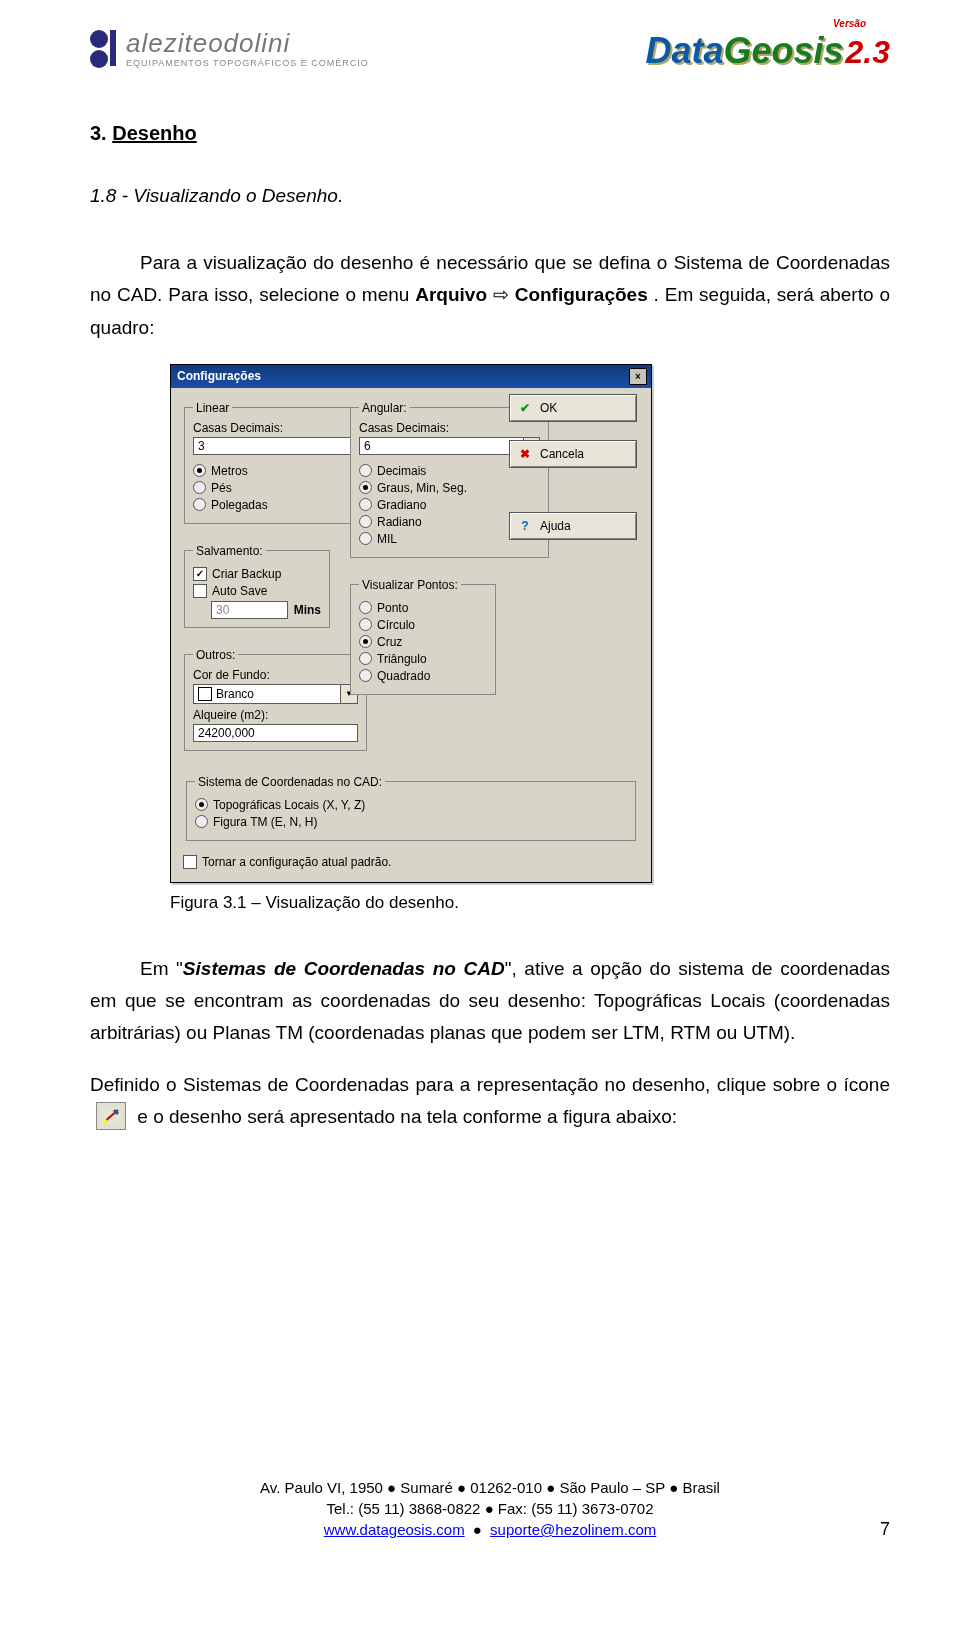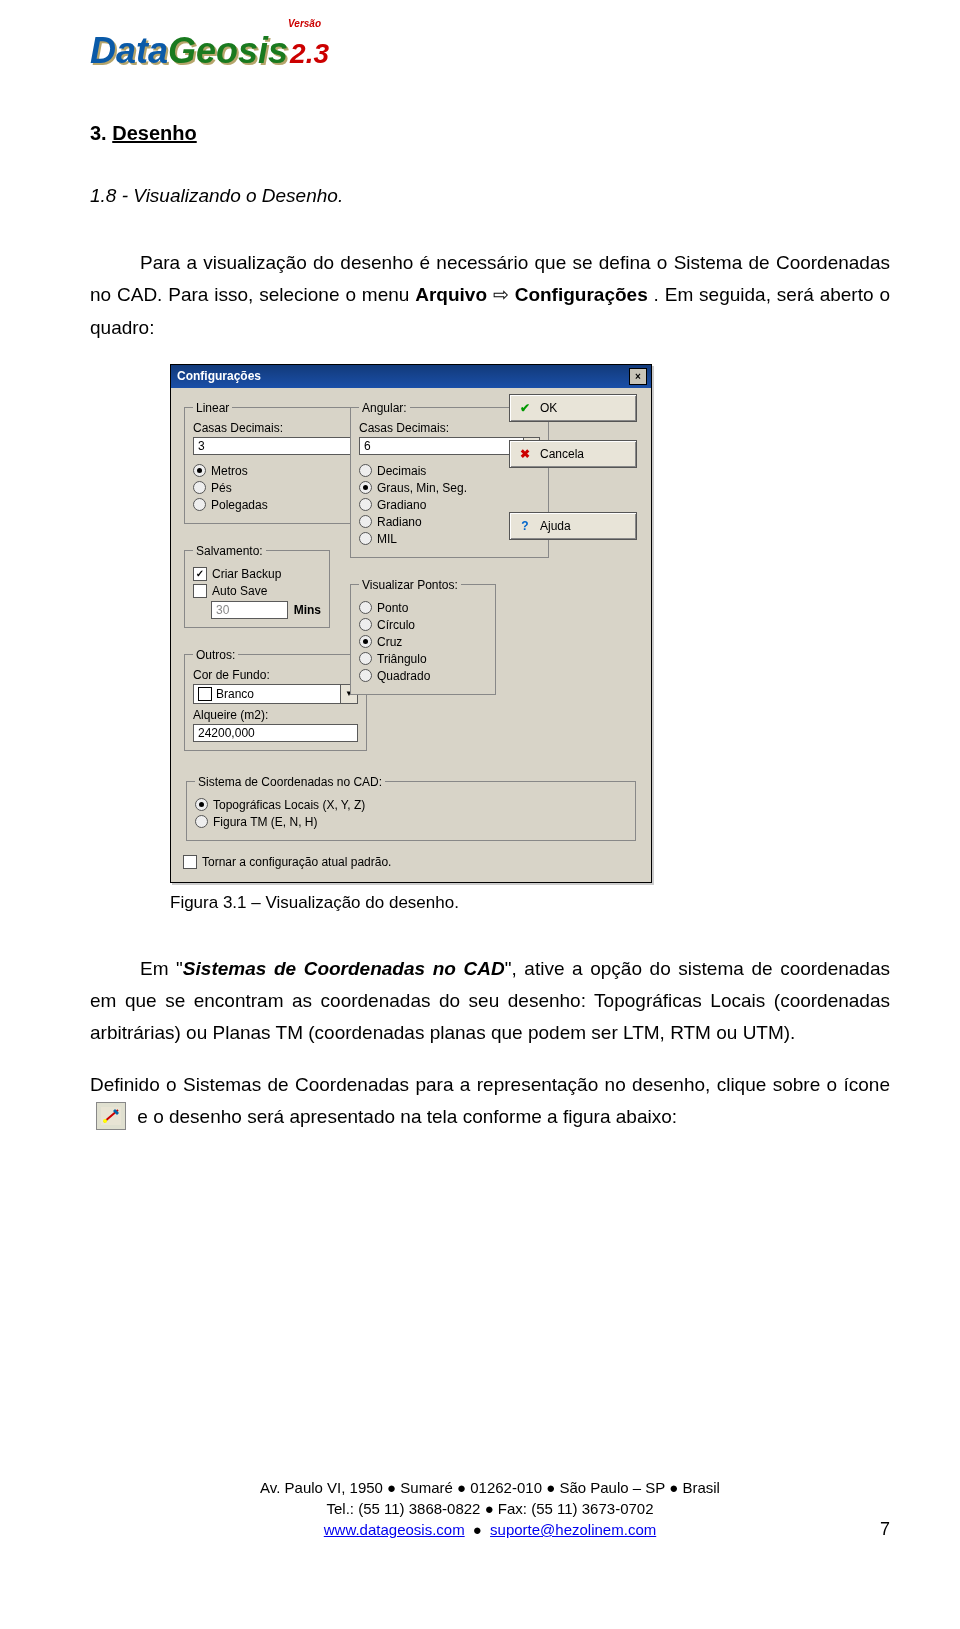--- a/index.html
+++ b/index.html
@@ -42,23 +42,23 @@
   }
   .cname .t1 { font-size: 26px; color: #777; font-weight: 500; letter-spacing: 1px; font-style: italic;}
   .cname .t2 { font-size: 9px; color: #888; letter-spacing: 1px; margin-top: 3px;}
   .logo-right {
     font-size: 36px; font-weight: 900; font-style: italic;
     display: flex; align-items: baseline;
     position: relative;
   }
   .logo-right .d { color: #0a5aa8; text-shadow: 2px 2px 0 #b6a56b; }
   .logo-right .g { color: #197a1f; text-shadow: 2px 2px 0 #b6a56b; }
-  .logo-right .v { color: #c00; font-size: 28px; margin-left: 2px;}
+  .logo-right .v { color: #c00; font-size: 32px; margin-left: 2px;}
   .ver {
-    position: absolute; top: -12px; right: 8px; font-size: 10px; color:#c00; font-style: italic; font-weight: bold;
+    position: absolute; top: -12px; right: 24px; font-size: 10px; color:#c00; font-style: italic; font-weight: bold;
   }
   .strong { font-weight: bold; text-align: center; }
   .h1 { font-size: 20px; margin: 20px 0 40px 0; }
   .h1 .num { font-weight: bold; }
   .h1 .txt { font-weight: bold; text-decoration: underline; }
   .h2 { font-size: 19px; font-style: italic; margin: 30px 0 40px 0; }
   .body-text { font-size: 19px; line-height: 1.7; text-align: justify; }
   .body-text .first-para { text-indent: 50px; }
   .arrow { font-family: 'Segoe UI Symbol', Arial; }
   .figure-wrap { margin: 20px 0 10px 0; }
@@ -150,20 +150,33 @@
   .foot .dot{ margin:0 4px;}
   .foot a{ color:#00e; text-decoration:underline;}
   .pnum{ font-size:18px; width:30px; text-align:right;}
 </style>
 </head>
 <body>
 
 <div class="page">
 
   <div class="header">
+    <div class="logo-left">
+      <div class="mark">
+        <div>
+          <div class="circle"></div>
+          <div class="circle" style="margin-top:2px"></div>
+        </div>
+        <div class="bar"></div>
+      </div>
+      <div class="cname">
+        <span class="t1">aleziteodolini</span>
+        <span class="t2">EQUIPAMENTOS TOPOGRÁFICOS E COMÉRCIO</span>
+      </div>
+    </div>
     <div class="logo-right">
       <span class="ver">Versão</span>
       <span class="d">Data</span>
       <span class="g">Geosis</span>
       <span class="v">2.3</span>
     </div>
   </div>
 
   <div class="h1">
     <span class="num">3.</span>

